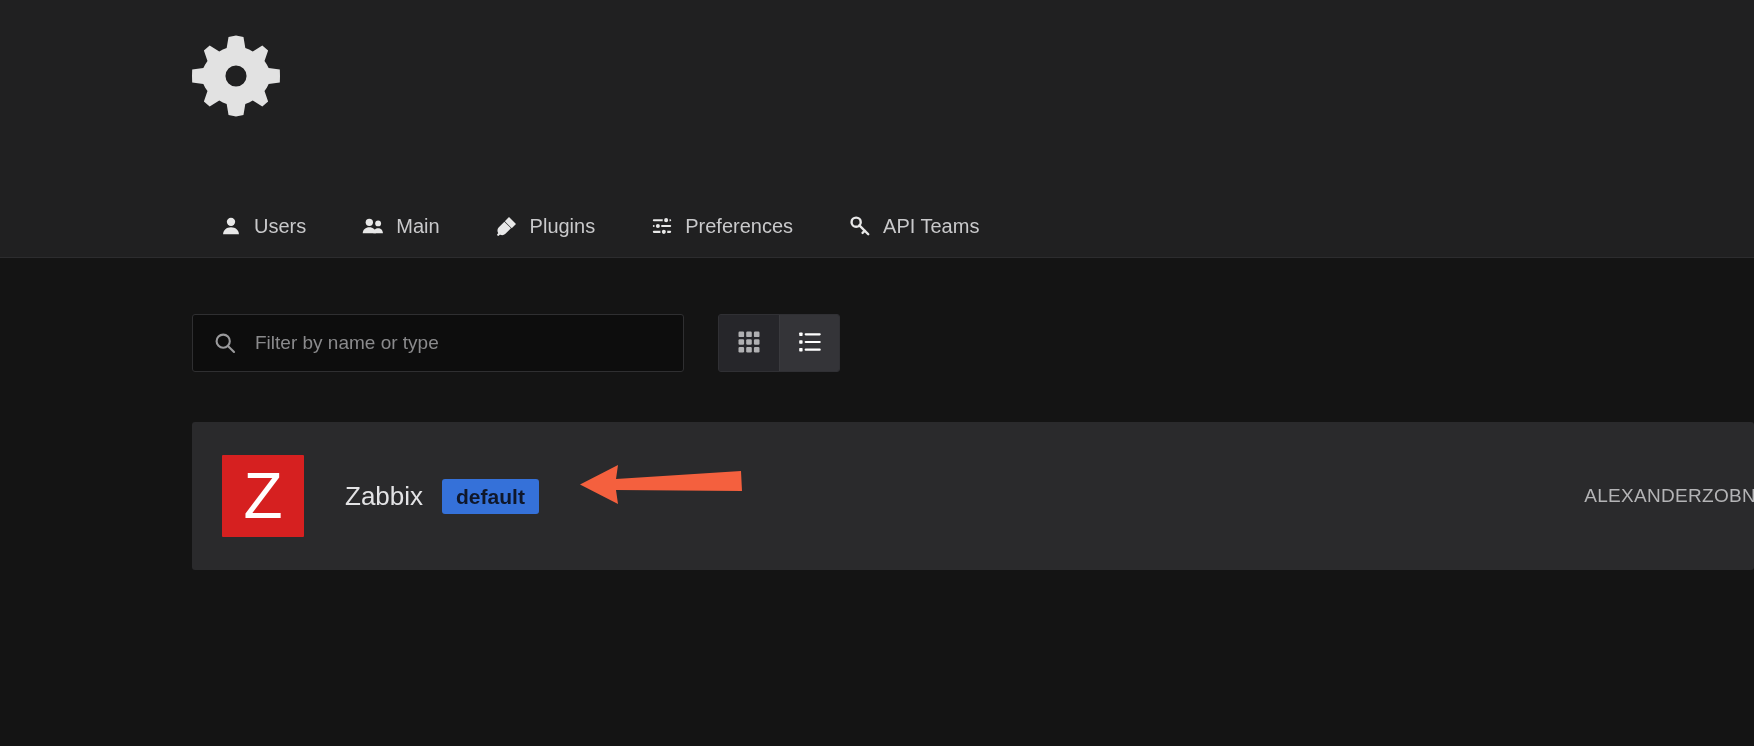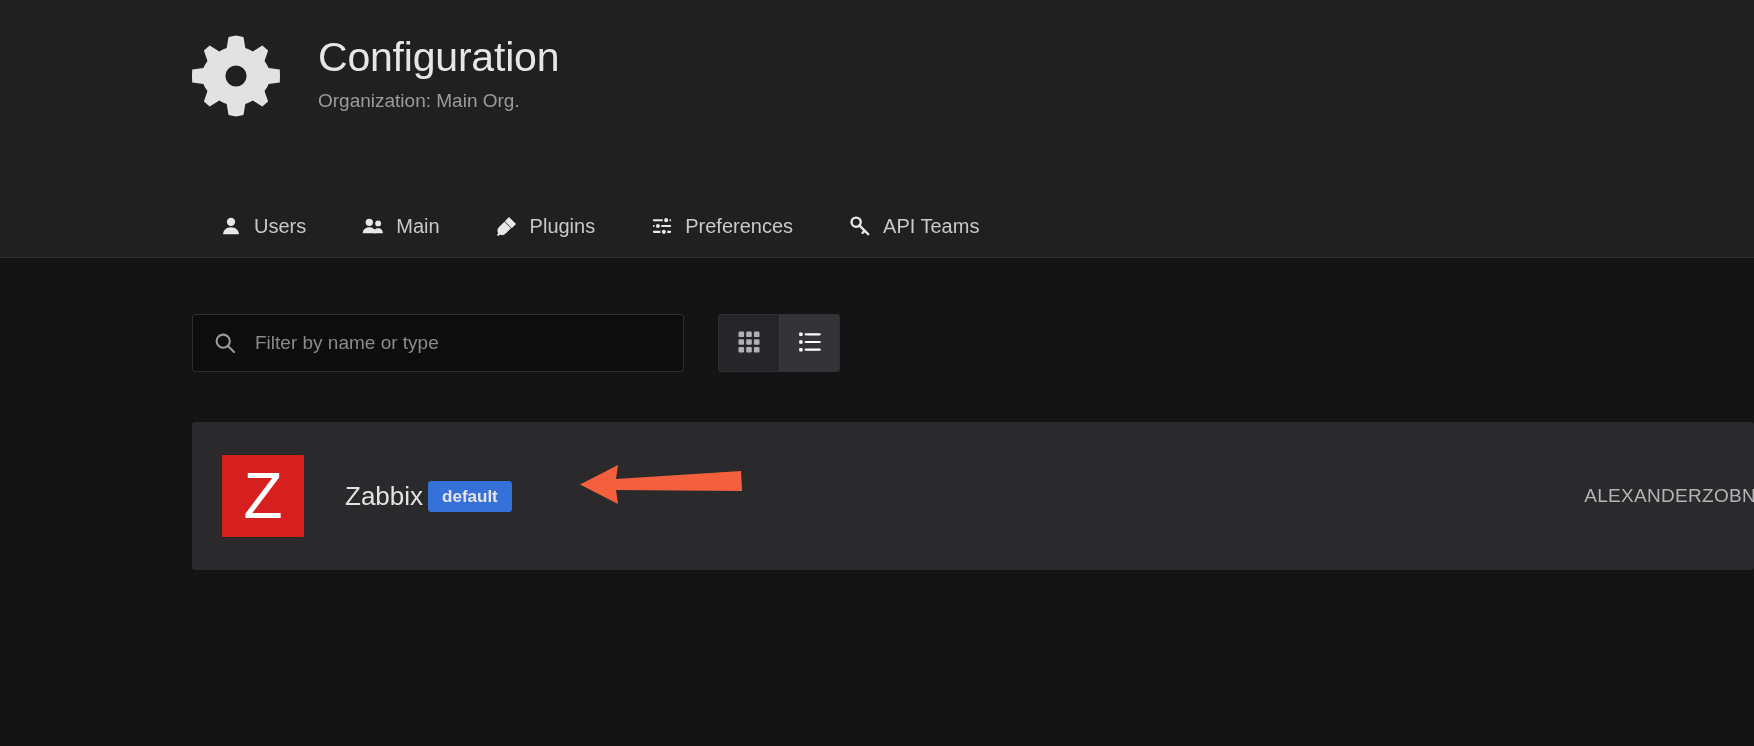--- a/index.html
+++ b/index.html
@@ -191,24 +191,24 @@
     font-family: "Liberation Sans", sans-serif;
   }
   .ds-name {
     margin-left: 41px;
     font-size: 26px;
     color: #e3e3e5;
     font-weight: 400;
     white-space: nowrap;
   }
   .ds-badge {
-    margin-left: 5px;
+    margin-left: 19px;
     background: #3571d9;
-    color: #e5e5e5;
-    font-size: 17px;
+    color: #0f172a;
+    font-size: 21px;
     font-weight: bold;
     padding: 7px 14px;
     border-radius: 3px;
     line-height: 1;
     white-space: nowrap;
   }
   .ds-url {
     position: absolute;
     right: -2px;
     top: 50%;
@@ -233,24 +233,20 @@
 
 <div id="page">
 
   <div class="header-band">
     <div class="header-inner">
       <span class="gear-icon">
         <svg viewBox="0 0 100 100" xmlns="http://www.w3.org/2000/svg">
           <path fill="#e2e2e2" d="M50 4 L58.5 5.6 L60.6 18.2 C63.6 19.2 66.4 20.5 69 22.2 L79.9 15.4 L86.5 20.9 L82.4 32.9 C84.3 35.4 85.9 38.1 87.1 41 L99.8 42.5 L100 50 L99.8 57.5 L87.1 59 C85.9 61.9 84.3 64.6 82.4 67.1 L86.5 79.1 L79.9 84.6 L69 77.8 C66.4 79.5 63.6 80.8 60.6 81.8 L58.5 94.4 L50 96 L41.5 94.4 L39.4 81.8 C36.4 80.8 33.6 79.5 31 77.8 L20.1 84.6 L13.5 79.1 L17.6 67.1 C15.7 64.6 14.1 61.9 12.9 59 L0.2 57.5 L0 50 L0.2 42.5 L12.9 41 C14.1 38.1 15.7 35.4 17.6 32.9 L13.5 20.9 L20.1 15.4 L31 22.2 C33.6 20.5 36.4 19.2 39.4 18.2 L41.5 5.6 Z M50 38 A12 12 0 1 0 50 62 A12 12 0 1 0 50 38 Z"></path>
         </svg>
       </span>
-      <div class="title-block">
-        <div class="page-title">Configuration</div>
-        <div class="page-subtitle">Organization: Main Org.</div>
-      </div>
     </div>
 
     <div class="tabs">
 
 
       <div class="tab">
         <span class="tab-ico">
           <svg width="20" height="22" viewBox="0 0 24 24" xmlns="http://www.w3.org/2000/svg">
             <circle cx="12" cy="7" r="5" fill="#e8e8e8"></circle>
             <path d="M2.5 22c0-5.2 4.2-8.5 9.5-8.5s9.5 3.3 9.5 8.5z" fill="#e8e8e8"></path>

